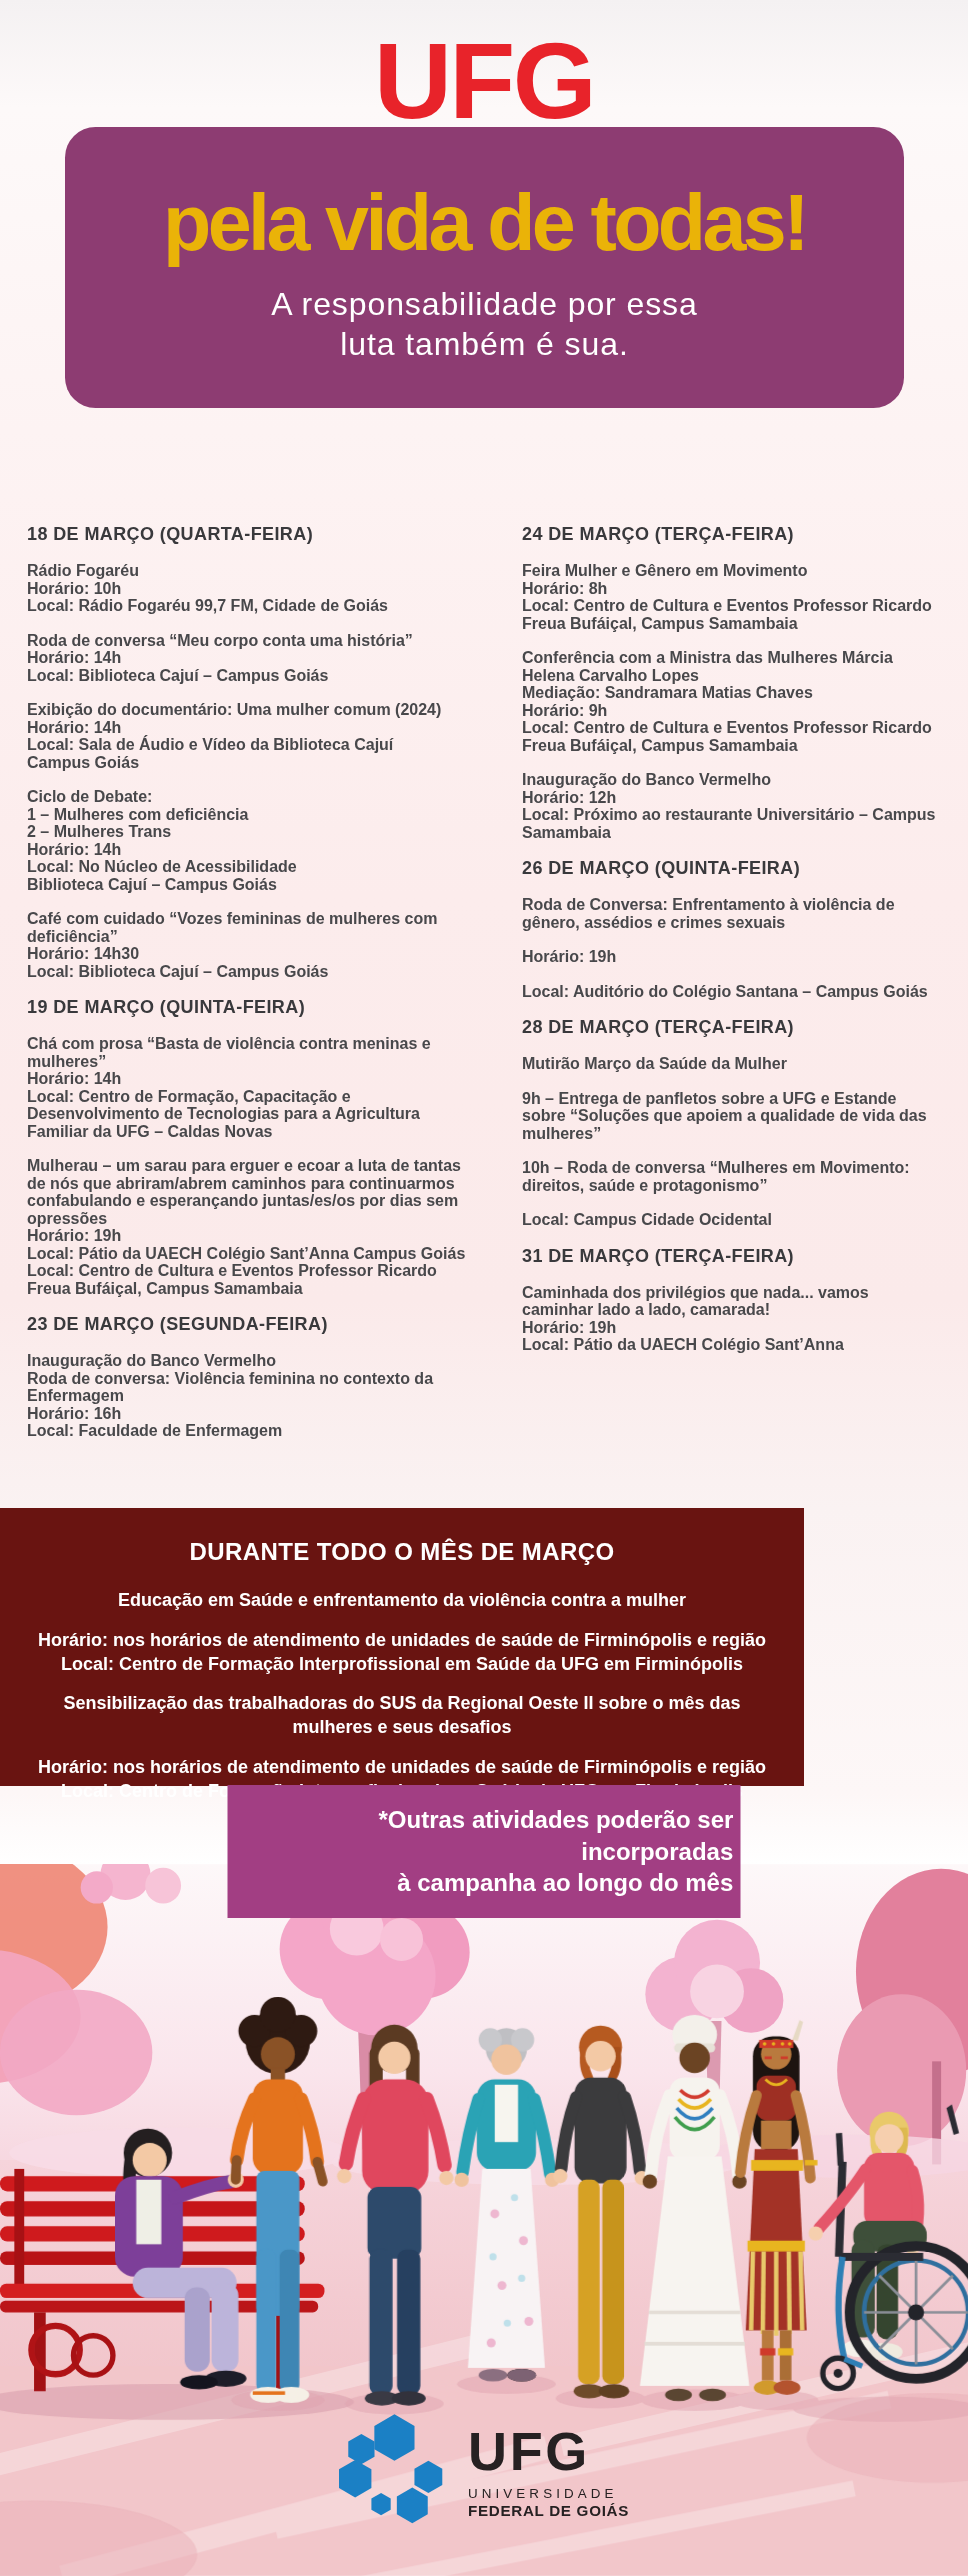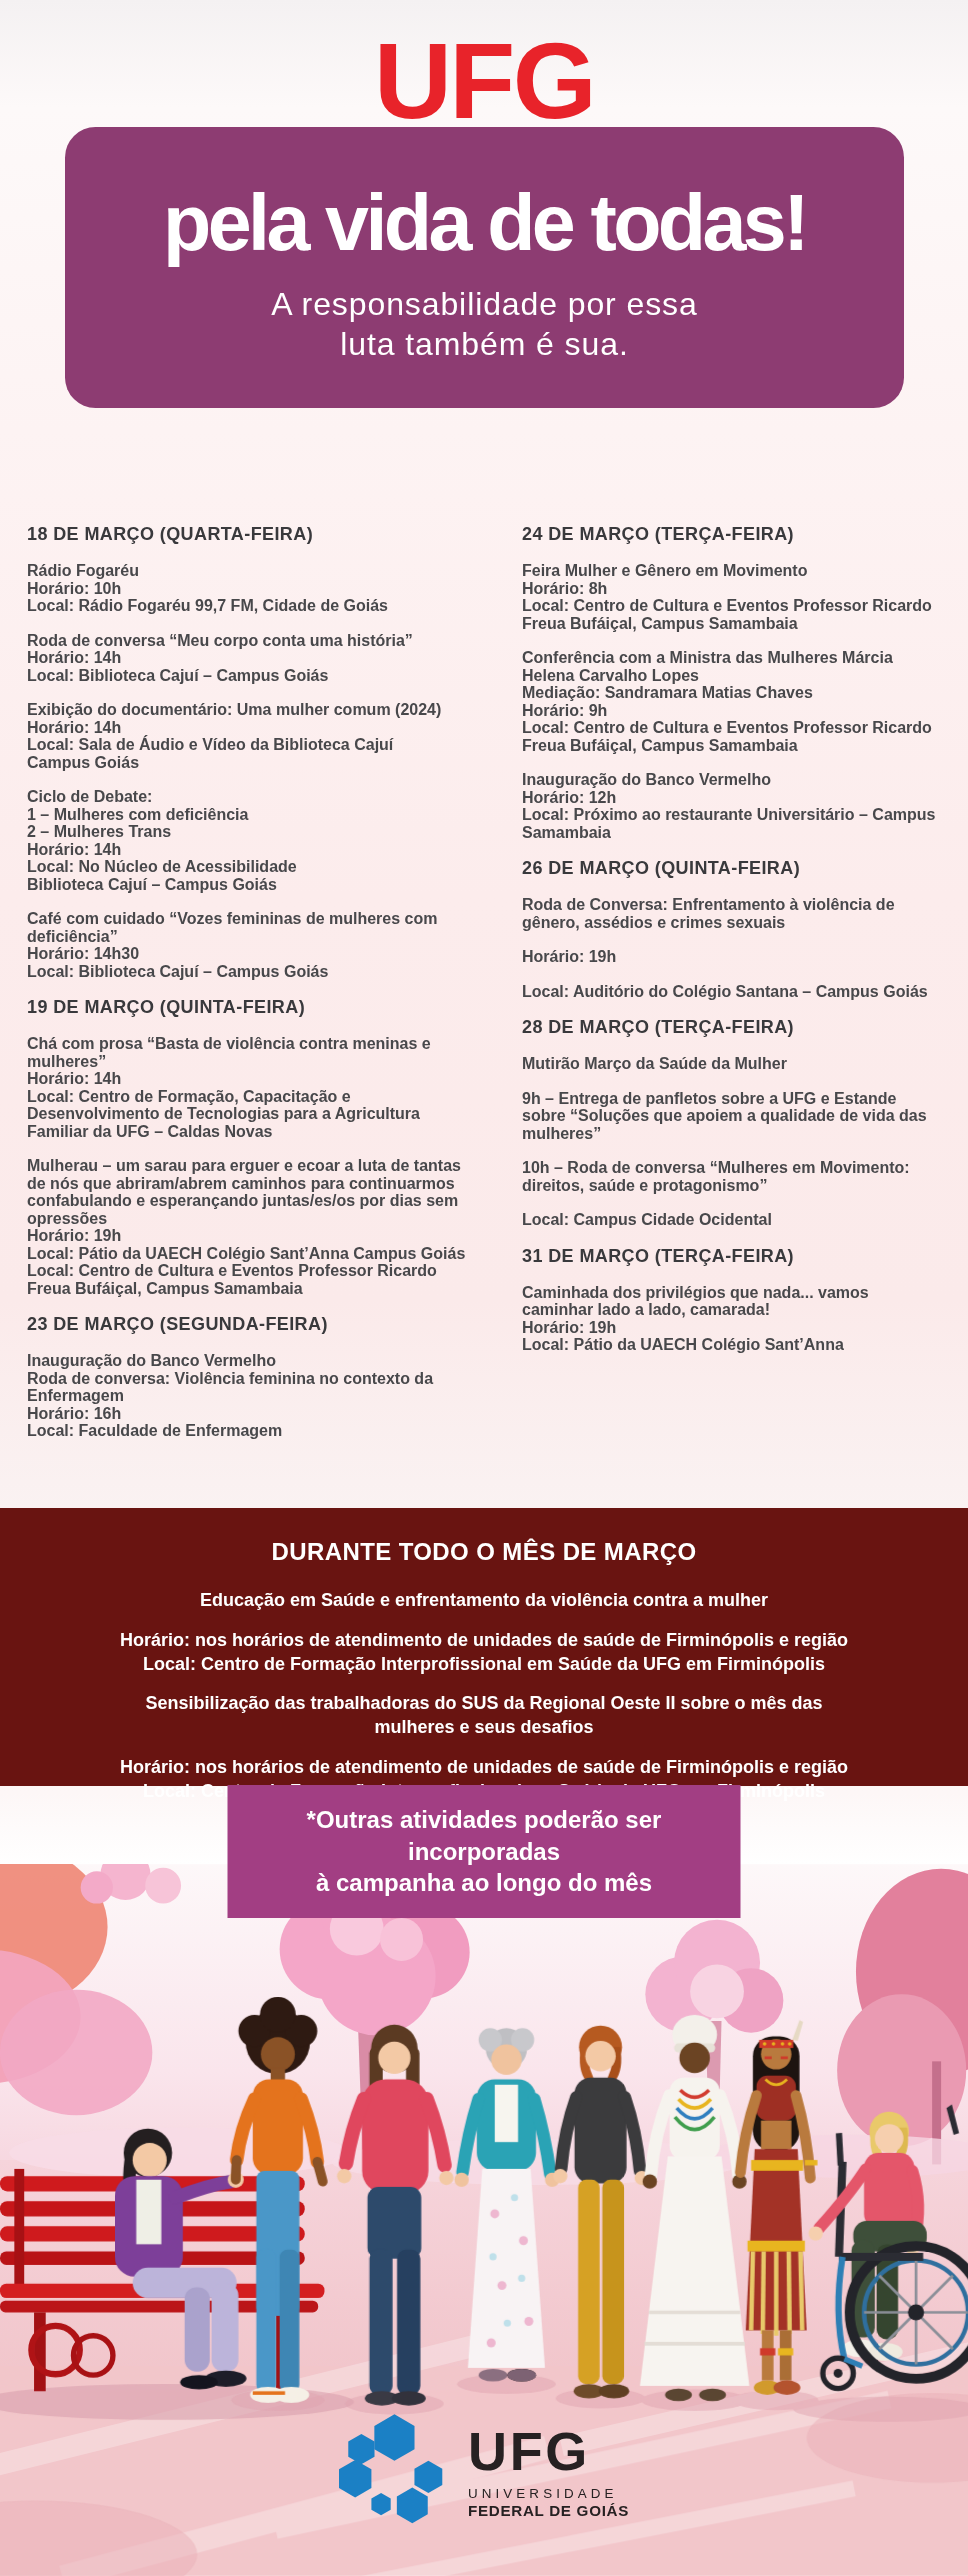--- a/index.html
+++ b/index.html
@@ -8,46 +8,46 @@
   }
   *{margin:0;padding:0;box-sizing:border-box;}
   body{background:#ddd;font-family:"Liberation Sans",sans-serif;}
   .page{position:relative;width:968px;height:2576px;margin:0 auto;overflow:hidden;
     background:linear-gradient(180deg,#f4f1f2 0px,#fdf9f9 108px,#fdf3f3 430px,#fcecec 896px,#fbeaea 1300px,#faf2f2 1508px,#fdf7f7 1793px,#fff 1864px);padding-left:10px;}
   
   .ufg-red{position:absolute;top:27px;left:0;width:100%;text-align:center;z-index:3;
     font-size:108px;font-weight:900;letter-spacing:-2.7px;color:var(--brand-red);line-height:1;}
   .hero-card{position:absolute;top:127px;left:65px;width:839px;height:281px;z-index:2;
     background:var(--plum);border-radius:30.5px;text-align:center;padding-top:56px;}
-  .hero-title{color:#ffffff;font-size:79px;font-weight:bold;letter-spacing:-3.6px;line-height:1;}
+  .hero-title{color:#eab308;font-size:79px;font-weight:bold;letter-spacing:-3.6px;line-height:1;}
   .hero-sub{color:#fff;font-size:32px;font-weight:normal;letter-spacing:0.9px;line-height:1.24;
     margin-top:23px;white-space:pre-line;}
   
   .activities-title{position:absolute;top:441px;left:0;width:100%;text-align:center;
     font-size:41px;font-weight:bold;letter-spacing:-0.4px;
     background:linear-gradient(90deg,#7e1a12 18%,#b5201f 50%,#e42a2e 82%);
     -webkit-background-clip:text;background-clip:text;color:transparent;}
   
   .schedule{position:absolute;top:524px;left:27px;width:916px;display:flex;gap:38px;}
   .col{display:block;}
   .col-left{width:457px;}
   .col-right{width:421px;}
   .date-head{font-size:18px;font-weight:bold;color:var(--date);letter-spacing:0.4px;
     margin:0 0 17px 0;}
   .event{font-size:16px;font-weight:600;color:var(--text);line-height:17.5px;
     margin:0 0 17px 0;white-space:pre-line;}
   
-  .month-band{position:absolute;top:1508px;left:0;width:968px;height:278px;
+  .month-band{position:absolute;top:1508px;left:0;width:804px;height:278px;
     background:var(--maroon);color:#fff;text-align:center;padding-top:30px;}
   .band-title{font-size:24px;font-weight:bold;letter-spacing:0.4px;margin-bottom:23px;}
   .band-item{font-size:18px;font-weight:bold;line-height:1.32;margin:0 auto 16px auto;
     max-width:860px;white-space:pre-line;}
   
   .note-box{position:absolute;top:1785px;left:50%;transform:translateX(-50%);width:513px;
-    background:var(--note-purple);color:#fff;text-align:center;font-size:24px;font-weight:bold;
+    background:var(--note-purple);color:#fff;text-align:right;font-size:24px;font-weight:bold;
     line-height:1.32;padding:19px 7.2px;white-space:pre-line;z-index:4;}
   
   .scene{position:absolute;top:1864px;left:0;width:968px;height:712px;display:block;}
   
   .footer-logo{position:absolute;top:2409px;left:50%;transform:translateX(-50%);
     display:flex;align-items:center;gap:18px;z-index:5;}
   .hex-svg{display:block;}
   .logo-text{color:var(--ink);}
   .logo-brand{font-size:54px;font-weight:bold;letter-spacing:2.7px;line-height:1;color:#262122;}
   .logo-line1{font-size:13.4px;font-weight:normal;letter-spacing:4.1px;margin-top:8px;color:#262122;}

